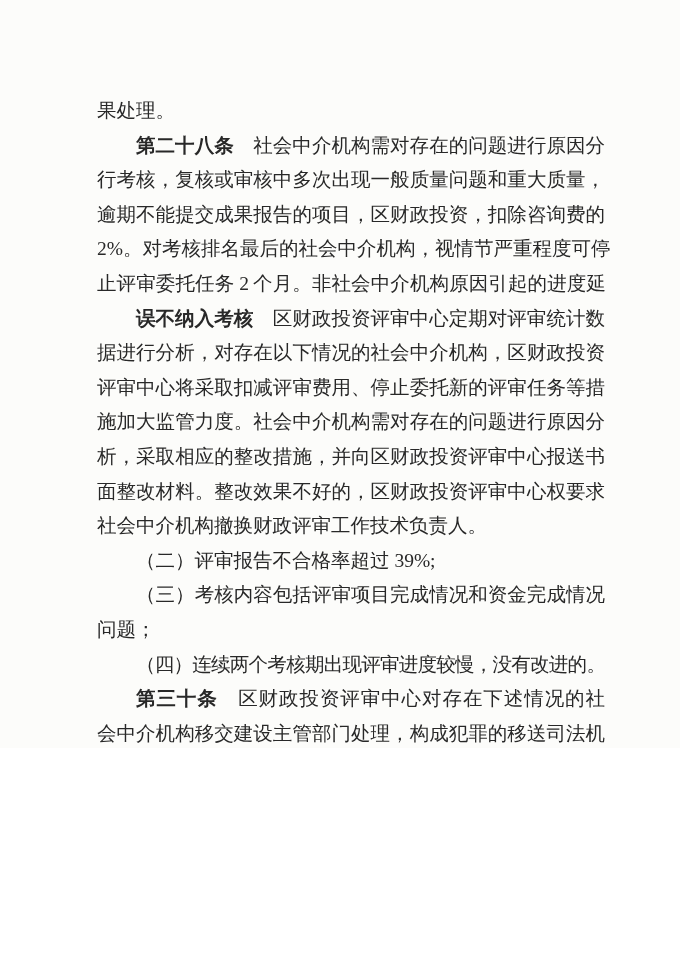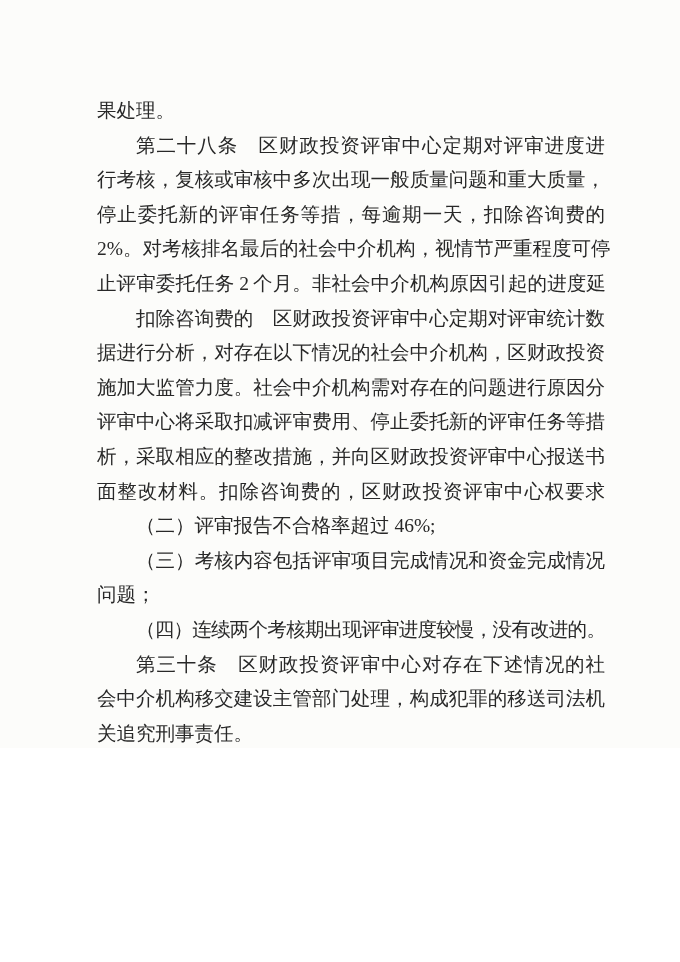--- a/index.html
+++ b/index.html
@@ -33,50 +33,51 @@
     text-align: justify;
     text-align-last: justify;
   }
   .line.indent {
     text-indent: 39px;
   }
   .line.tight {
     letter-spacing: -0.9px;
   }
   .seg-bold {
-    font-weight: 400;
+    font-weight: 700;
   }
   .page-number {
     position: absolute;
     left: 99px;
     top: 872px;
     font-size: 20px;
     line-height: 26px;
     letter-spacing: 2px;
     color: var(--ink, #262626);
   }
 </style>
 </head>
 <body>
 
 <div class="page">
   <div class="content">
       <div class="line"><span>果处理。</span></div>
-      <div class="line indent fill"><span class="seg-bold">第二十八条</span><span>　区财政投资评审中心定期对评审进度进</span></div>
+      <div class="line indent fill"><span class="seg-bold">第二十八条</span><span>　社会中介机构需对存在的问题进行原因分</span></div>
       <div class="line fill"><span>行考核，复核或审核中多次出现一般质量问题和重大质量，</span></div>
-      <div class="line fill"><span>停止委托新的评审任务等措，每逾期一天，扣除咨询费的</span></div>
+      <div class="line fill"><span>逾期不能提交成果报告的项目，区财政投资，扣除咨询费的</span></div>
       <div class="line fill"><span>2%。对考核排名最后的社会中介机构，视情节严重程度可停</span></div>
       <div class="line fill tight"><span>止评审委托任务 2 个月。非社会中介机构原因引起的进度延</span></div>
-      <div class="line indent fill"><span class="seg-bold">扣除咨询费的</span><span>　区财政投资评审中心定期对评审统计数</span></div>
+      <div class="line indent fill"><span class="seg-bold">误不纳入考核</span><span>　区财政投资评审中心定期对评审统计数</span></div>
       <div class="line fill"><span>据进行分析，对存在以下情况的社会中介机构，区财政投资</span></div>
+      <div class="line fill"><span>评审中心将采取扣减评审费用、停止委托新的评审任务等措</span></div>
       <div class="line fill"><span>施加大监管力度。社会中介机构需对存在的问题进行原因分</span></div>
-      <div class="line fill"><span>评审中心将采取扣减评审费用、停止委托新的评审任务等措</span></div>
       <div class="line fill"><span>析，采取相应的整改措施，并向区财政投资评审中心报送书</span></div>
-      <div class="line fill"><span>面整改材料。扣除咨询费的，区财政投资评审中心权要求</span></div>
-      <div class="line indent"><span>（二）评审报告不合格率超过 46%;</span></div>
+      <div class="line fill"><span>面整改材料。整改效果不好的，区财政投资评审中心权要求</span></div>
+      <div class="line"><span>社会中介机构撤换财政评审工作技术负责人。</span></div>
+      <div class="line indent"><span>（二）评审报告不合格率超过 39%;</span></div>
       <div class="line indent fill"><span>（三）考核内容包括评审项目完成情况和资金完成情况</span></div>
       <div class="line"><span>问题；</span></div>
       <div class="line indent fill tight"><span>（四）连续两个考核期出现评审进度较慢，没有改进的。</span></div>
       <div class="line indent fill"><span class="seg-bold">第三十条</span><span>　区财政投资评审中心对存在下述情况的社</span></div>
       <div class="line fill"><span>会中介机构移交建设主管部门处理，构成犯罪的移送司法机</span></div>
       <div class="line"><span>关追究刑事责任。</span></div>
       <div class="line indent fill"><span>（一）社会中介机构从事或参与财政投资评审工作的人</span></div>
     </div>
   <div class="page-number">— 16 —</div>
 </div>

